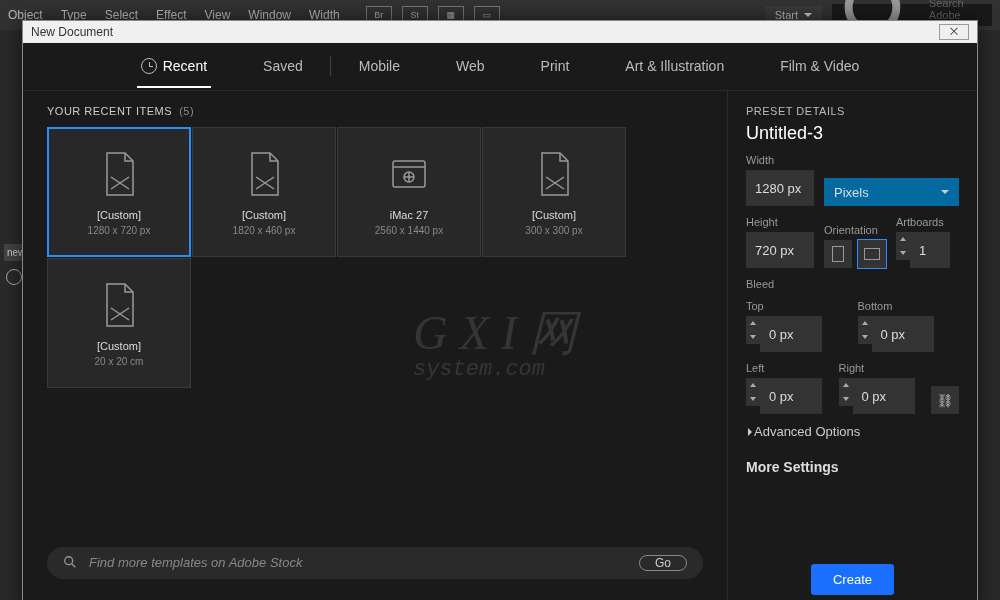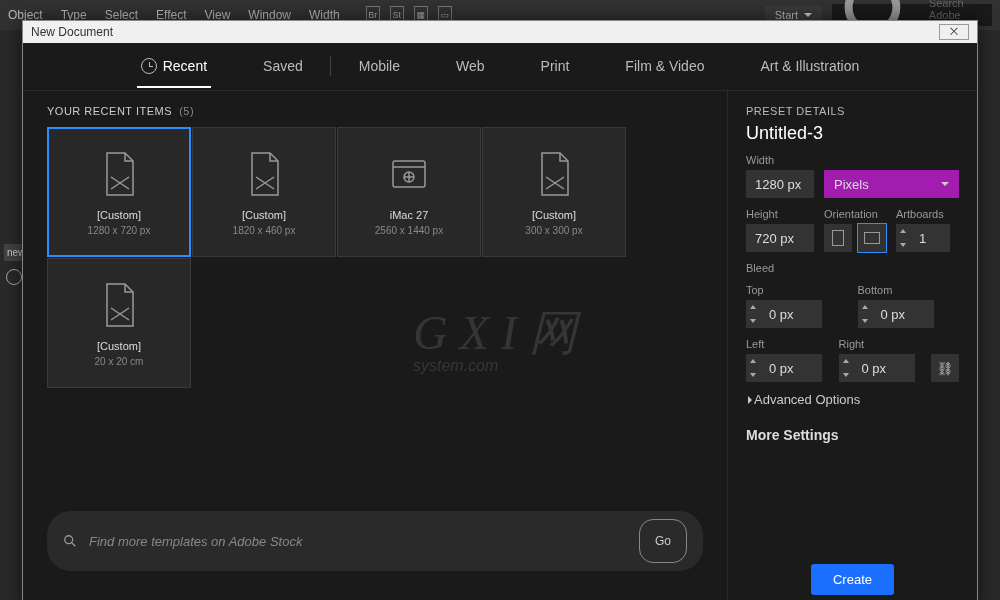--- a/index.html
+++ b/index.html
@@ -3,21 +3,21 @@
 <meta charset="utf-8">
 <style>
 * { margin: 0; padding: 0; box-sizing: border-box; font-family: "Segoe UI", Tahoma, sans-serif; }
 body { width: 1000px; height: 600px; background: #2a2a2a; color: #ccc; overflow: hidden; position: relative; }
 
 
 .app-bar { height: 30px; background: #323232; display: flex; align-items: center; padding: 0 8px; gap: 16px; font-size: 12px; color: #bbb; }
 .app-bar .menu-items { display: flex; gap: 18px; }
 .app-bar .menu-items span { cursor: default; }
 .app-bar .icon-group { display: flex; gap: 10px; margin-left: 10px; }
-.app-bar .icon-box { width: 14px; height: 18px; border: 1px solid #777; display: flex; align-items: center; justify-content: center; font-size: 9px; color: #aaa; }
+.app-bar .icon-box { width: 26px; height: 18px; border: 1px solid #777; display: flex; align-items: center; justify-content: center; font-size: 9px; color: #aaa; }
 .app-bar .right { margin-left: auto; display: flex; align-items: center; gap: 10px; }
 .start-btn { background: #3a3a3a; padding: 3px 10px; display: flex; align-items: center; gap: 6px; font-size: 11px; }
 .chev-down { width: 0; height: 0; border-left: 4px solid transparent; border-right: 4px solid transparent; border-top: 4px solid #ccc; }
 .stock-search { background: #1a1a1a; width: 160px; height: 22px; display: flex; align-items: center; padding: 0 6px; gap: 6px; font-size: 11px; color: #666; }
 
 
 .dialog { position: absolute; top: 20px; left: 22px; right: 22px; bottom: -10px; background: #333; border: 1px solid #888; box-shadow: 0 0 20px rgba(0,0,0,.6); display: flex; flex-direction: column; }
 .dialog-titlebar { height: 22px; background: #f0f0f0; color: #333; font-size: 12px; padding: 0 8px; display: flex; align-items: center; }
 .dialog-titlebar .close { margin-left: auto; width: 30px; height: 16px; border: 1px solid #999; display: flex; align-items: center; justify-content: center; font-size: 10px; }
 
@@ -39,55 +39,55 @@
 .recent-label { font-size: 11px; letter-spacing: .5px; color: #ccc; margin-bottom: 10px; }
 .recent-label .count { color: #888; }
 .grid { display: flex; flex-wrap: wrap; gap: 1px; }
 .preset { width: 144px; height: 130px; background: #282828; border: 1px solid #3a3a3a; display: flex; flex-direction: column; align-items: center; justify-content: center; gap: 10px; cursor: pointer; }
 .preset.selected { border: 2px solid #2a8cff; }
 .preset .thumb { width: 40px; height: 50px; display: flex; align-items: center; justify-content: center; }
 .preset .thumb svg { width: 40px; height: 50px; }
 .preset .pname { font-size: 11px; color: #ddd; text-align: center; }
 .preset .psize { font-size: 10px; color: #888; margin-top: -6px; }
 
-.search-row { margin-top: auto; margin-bottom: 24px; display: flex; align-items: center; gap: 12px; background: #2a2a2a; border-radius: 24px; padding: 8px 16px; }
+.search-row { margin-top: auto; margin-bottom: 16px; display: flex; align-items: flex-start; gap: 12px; background: #2a2a2a; border-radius: 24px; padding: 8px 16px; }
 .search-row .mag { width: 14px; height: 14px; }
 .search-row .hint { font-size: 13px; font-style: italic; color: #888; flex: 1; }
-.go-btn { width: 48px; height: 44px; border: 1px solid #888; border-radius: 14px; display: flex; align-items: center; justify-content: center; font-size: 12px; color: #ccc; cursor: pointer; }
+.go-btn { width: 48px; height: 16px; border: 1px solid #888; border-radius: 14px; display: flex; align-items: center; justify-content: center; font-size: 12px; color: #ccc; cursor: pointer; }
 
 
 .details { width: 250px; border-left: 1px solid #2a2a2a; padding: 14px 18px 14px 18px; font-size: 12px; color: #aaa; display: flex; flex-direction: column; gap: 10px; overflow: hidden; }
 .details .section-title { font-size: 11px; letter-spacing: .5px; color: #bbb; }
 .doc-name { font-size: 18px; color: #fff; margin-top: -4px; }
 .field-label { font-size: 11px; color: #999; }
 .row { display: flex; gap: 10px; align-items: flex-end; }
 .col { display: flex; flex-direction: column; gap: 4px; }
-.num-input { background: #333; border: 1px solid #333; color: #ddd; padding: 6px 8px; font-size: 13px; width: 62px; height: 28px; display: flex; align-items: center; }
+.num-input { background: #333; border: 1px solid #333; color: #ddd; padding: 6px 8px; font-size: 13px; width: 62px; height: 36px; display: flex; align-items: center; }
 .num-input.w68 { width: 68px; }
-.unit-select { background: #a21caf; height: 28px; flex: 1; display: flex; align-items: center; justify-content: space-between; padding: 0 10px; color: #ddd; font-size: 13px; cursor: pointer; }
+.unit-select { background: #0369a1; height: 28px; flex: 1; display: flex; align-items: center; justify-content: space-between; padding: 0 10px; color: #ddd; font-size: 13px; cursor: pointer; }
 .orient { display: flex; gap: 6px; }
 .orient-btn { width: 28px; height: 28px; background: #333; display: flex; align-items: center; justify-content: center; cursor: pointer; }
 .orient-btn.active { outline: 1.5px solid #2a8cff; }
 .orient-glyph { border: 1.5px solid #999; }
 .orient-glyph.port { width: 12px; height: 16px; }
 .orient-glyph.land { width: 16px; height: 12px; }
 .stepper { width: 14px; height: 28px; background: #333; display: flex; flex-direction: column; }
 .stepper div { flex: 1; display: flex; align-items: center; justify-content: center; color: #888; cursor: pointer; }
 .arr-up { width: 0; height: 0; border-left: 3px solid transparent; border-right: 3px solid transparent; border-bottom: 4px solid #aaa; }
 .arr-dn { width: 0; height: 0; border-left: 3px solid transparent; border-right: 3px solid transparent; border-top: 4px solid #aaa; }
 .input-with-stepper { display: flex; }
 .link-btn { width: 28px; height: 28px; background: #333; display: flex; align-items: center; justify-content: center; color: #ccc; cursor: pointer; font-size: 13px; }
 .adv { display: flex; align-items: center; gap: 0; color: #ccc; cursor: pointer; font-size: 13px; }
 .adv .chev { transform: rotate(-90deg); }
 .mode-text { font-size: 11px; color: #888; margin-top: -6px; }
 .more-settings { font-size: 14px; font-weight: 600; color: #ddd; margin-top: 10px; cursor: pointer; }
 .create-area { margin-top: auto; display: flex; justify-content: center; }
 .create-btn { background: #1a6fff; color: #fff; padding: 8px 22px; border-radius: 3px; font-size: 13px; cursor: pointer; }
 .watermark { position: absolute; top: 280px; left: 390px; font-size: 48px; color: rgba(180,180,180,.18); font-family: Georgia, serif; font-style: italic; pointer-events: none; }
-.watermark small { font-size: 16px; display: block; margin-top: -8px; }
+.watermark small { font-size: 22px; display: block; margin-top: -8px; font-family: Liberation Mono, monospace; }
 
 
 .left-strip { position: absolute; left: 0; top: 240px; width: 28px; background: #2a2a2a; padding: 4px; font-size: 10px; color: #ccc; }
 .left-strip .new { background: #444; padding: 3px; }
 .left-strip .circ { width: 16px; height: 16px; border: 1.5px solid #aaa; border-radius: 50%; margin: 8px auto; }
 
 svg { stroke: #999; fill: none; stroke-width: 1.5; }
 </style>
 </head>
 <body>
@@ -136,22 +136,22 @@
   <div class="dialog-body">
     <div class="tabs">
       <div class="tab active">
         <span class="clock-icon"></span>
         <span>Recent</span>
       </div>
       <div class="tab sep">Saved</div>
       <div class="tab">Mobile</div>
       <div class="tab">Web</div>
       <div class="tab">Print</div>
+      <div class="tab">Art &amp; Illustration</div>
       <div class="tab">Film &amp; Video</div>
-      <div class="tab">Art &amp; Illustration</div>
     </div>
 
     <div class="main-area">
       <div class="presets-pane">
         <div class="recent-label">
           <span>YOUR RECENT ITEMS</span> &nbsp;<span class="count">(5)</span>
         </div>
         <div class="grid" id="preset-grid">
             <div class="preset selected">
               <div class="thumb">

